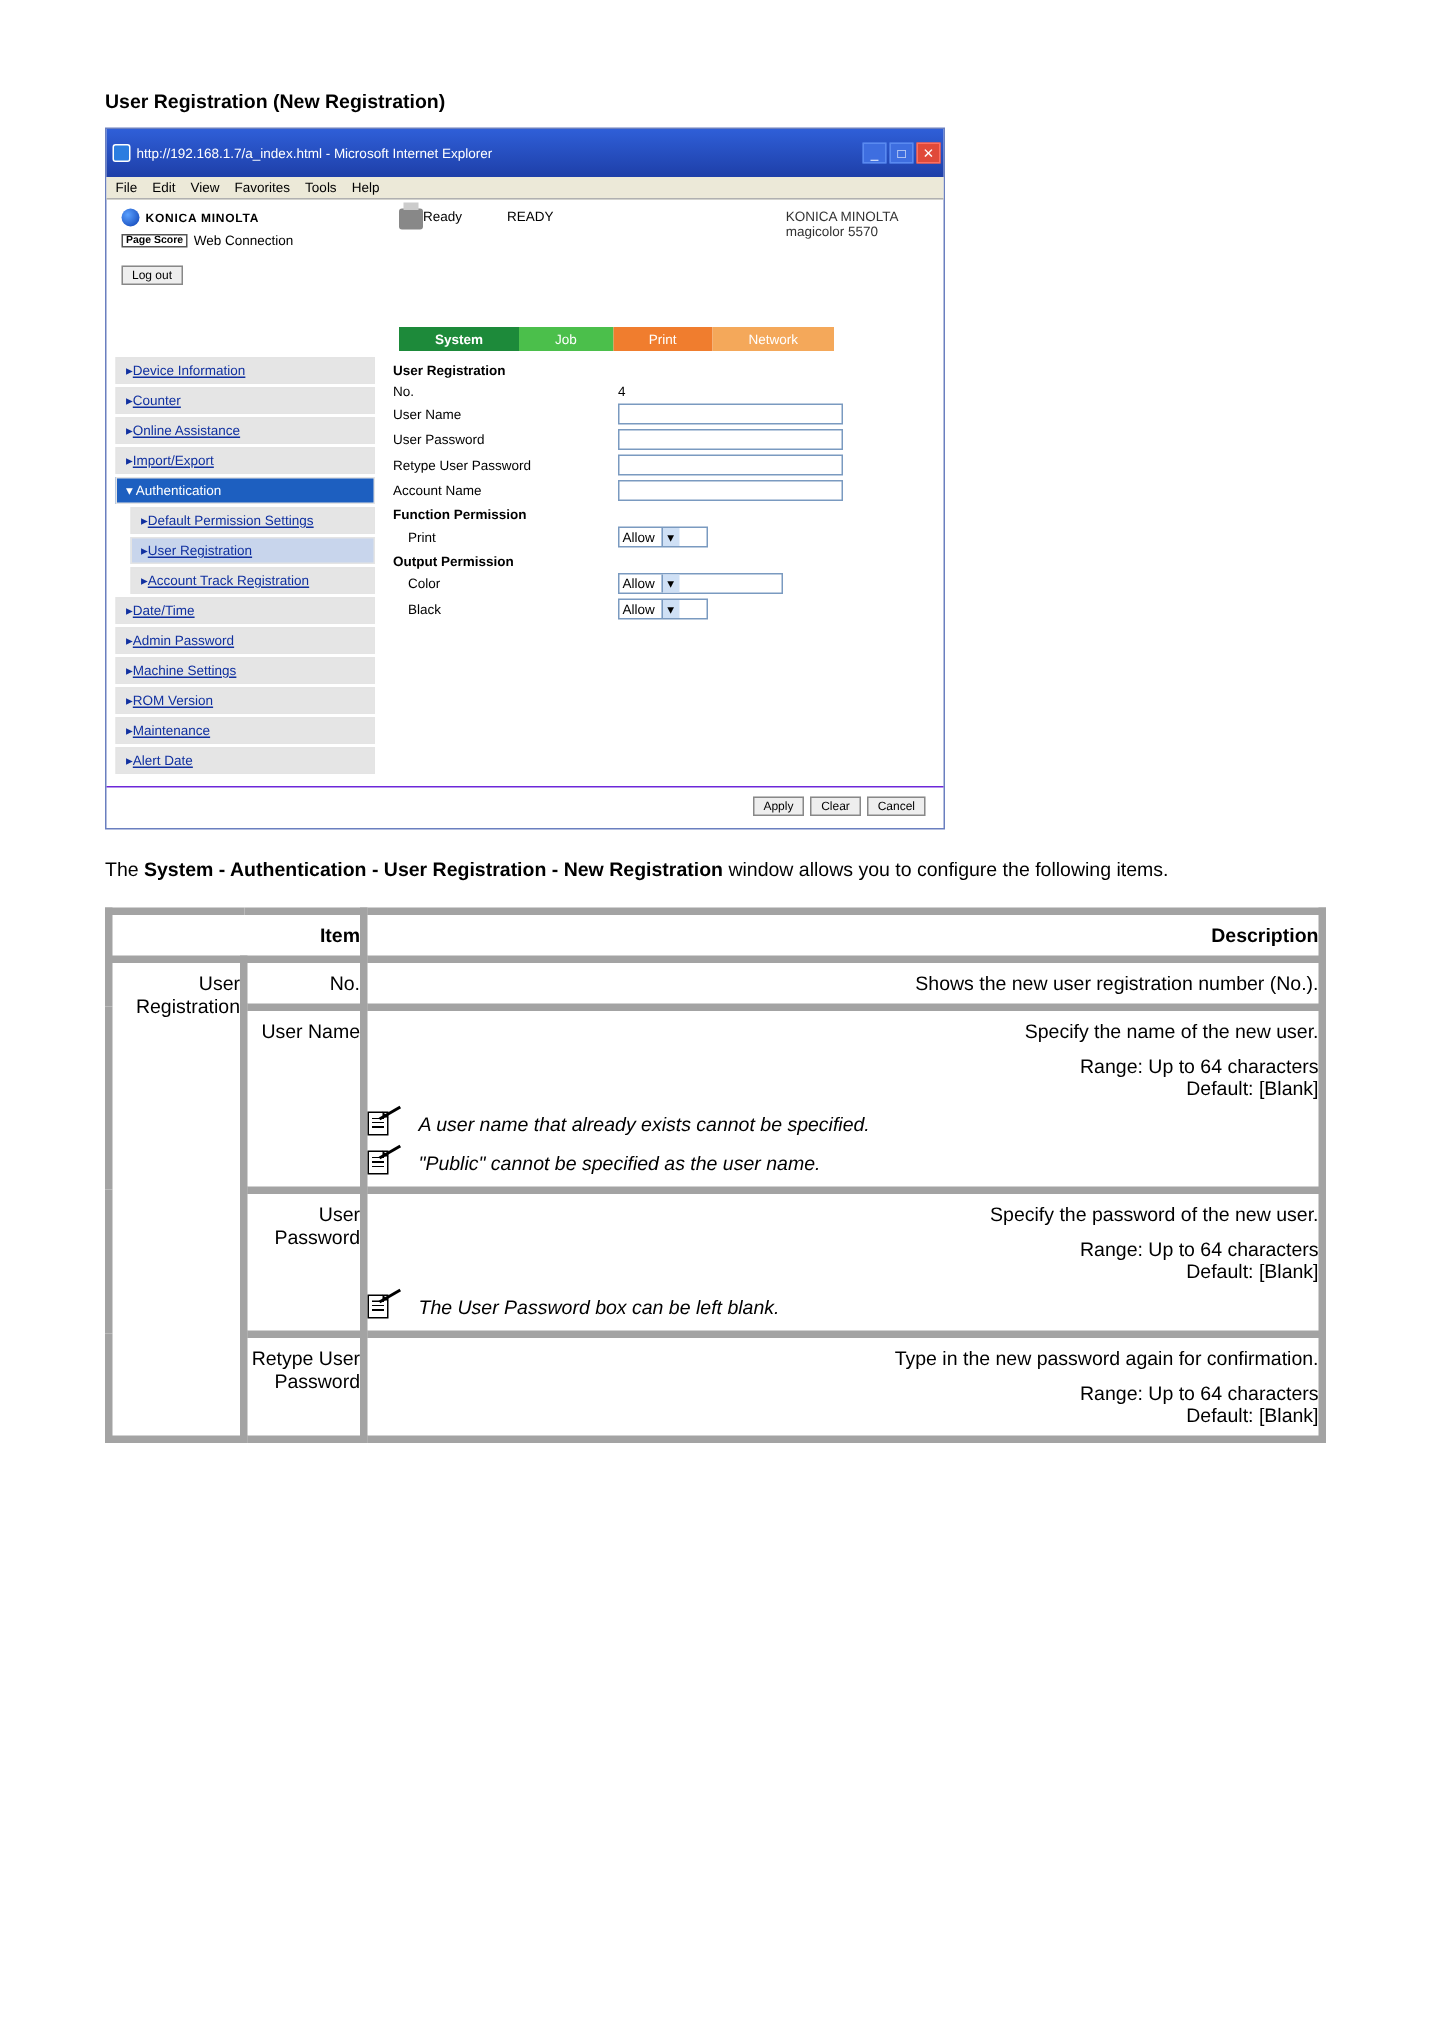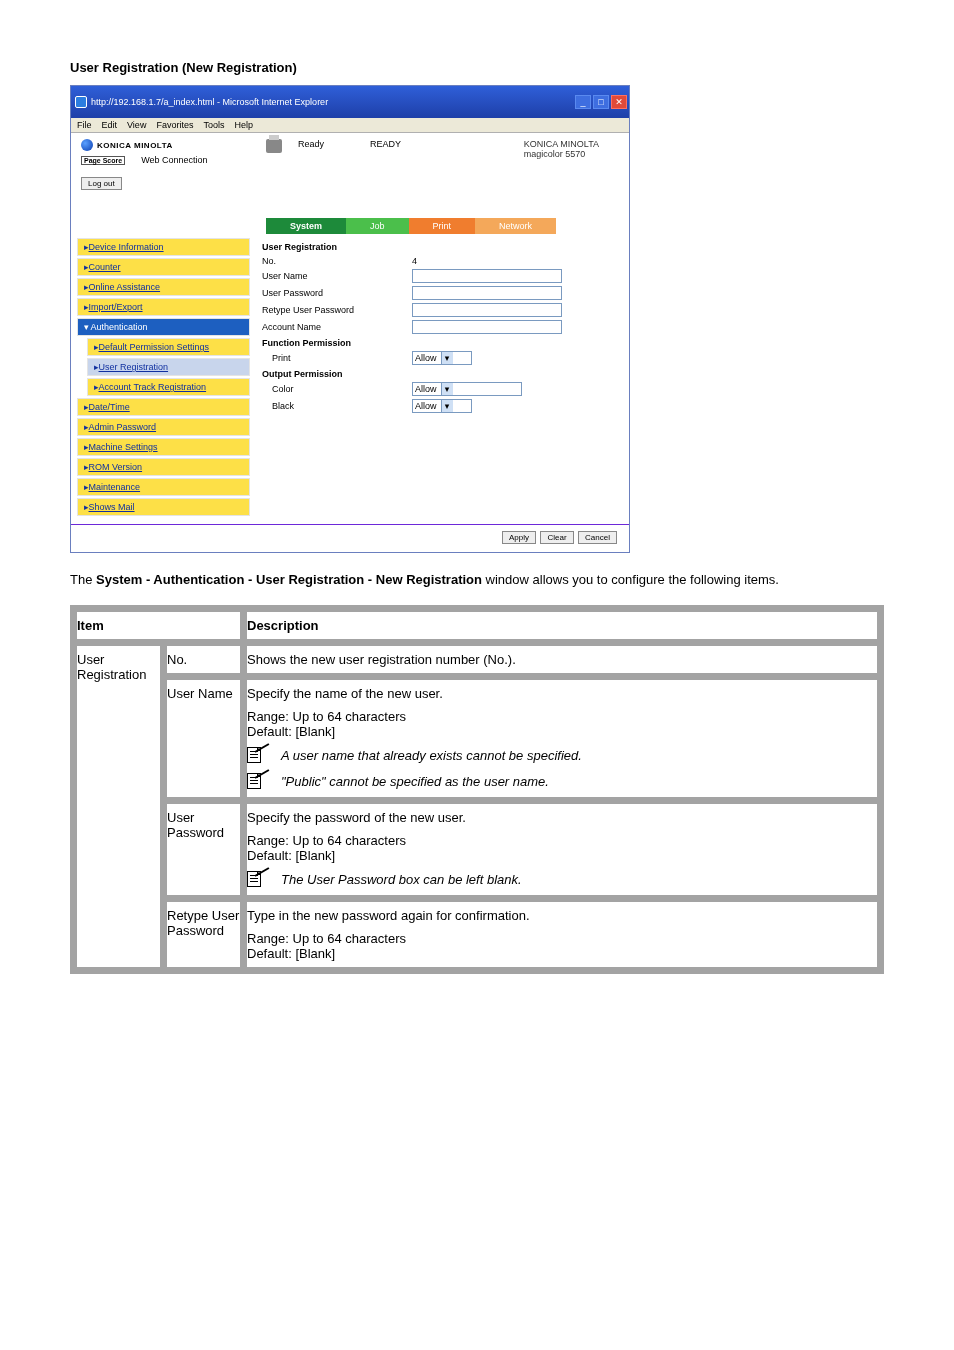--- a/index.html
+++ b/index.html
@@ -71,23 +71,23 @@
   .brandcol { width: 175px; }
   .brand-logo {
     display: flex; align-items: center; gap: 4px;
     font-size: 8px; font-weight: bold; letter-spacing: 0.5px;
   }
   .brand-logo .dot {
     width: 12px; height: 12px; border-radius: 50%;
     background: radial-gradient(circle at 35% 35%, #5aa0ff, #0a3db0);
     display: inline-block;
   }
-  .brand-sub { font-size: 9px; margin-top: 4px; display:flex; align-items:center; gap:16px; }
+  .brand-sub { font-size: 9px; margin-top: 4px; display:flex; align-items:center; gap:4px; }
   .brand-sub .ps { font-weight:bold; font-size:7px; border:1px solid #555; padding:0 2px; }
-  .ready-col { display:flex; align-items:flex-start; gap:16px; margin-left:10px; }
+  .ready-col { display:flex; align-items:flex-start; gap:0; margin-left:10px; }
   .printer-icon { width:16px; height:14px; background:#888; border-radius:2px; position:relative; }
   .printer-icon::after{content:""; position:absolute; top:-4px; left:3px; width:10px; height:5px; background:#ccc;}
   .right-brand { margin-left:auto; text-align:left; font-size:9px; color:#333; padding-right:20px;}
   .logout-row { padding: 4px 10px 6px 10px; }
   .logout-btn {
     font-size: 8px; padding: 1px 6px; background:#eee; border:1px solid #888;
   }
   .tabbar {
     display:flex; gap:0; padding: 0 0 0 195px; margin-top:-22px; margin-bottom:4px;
   }
@@ -102,21 +102,21 @@
   .content-row { display:flex; }
   .sidebar {
     width: 185px;
     padding: 0 6px 6px 6px;
   }
   .side-item {
     font-size: 9px;
     padding: 3px 6px;
     margin-bottom: 2px;
     color: #1030a0;
-    background: #fde047;
+    background: #e5e5e5;
     border: 1px solid #e4e4e4;
     text-decoration: underline;
   }
   .side-item.arrow::before { content:"▸ "; color:#1030a0; text-decoration:none; display:inline-block; }
   .side-item.group { background:#1d5fc0; color:#fff; text-decoration:none; }
   .side-item.group::before { content:"▾ "; }
   .side-item.sub { margin-left:10px; }
   .side-item.sel { background:#c8d5ec; }
   .main-panel {
     flex:1;
@@ -143,24 +143,24 @@
     line-height: 1.35;
     margin: 10px 0 16px 0;
   }
   
   table.desc {
     border-collapse: collapse;
     width: 100%;
     font-size: 13px;
   }
   table.desc td, table.desc th {
-    border: 7px solid #a3a3a3;
+    border: 5px solid #a3a3a3;
     padding: 6px 0;
     vertical-align: top;
-    text-align: left;
+    text-align: right;
   }
   table.desc th { font-weight: bold; }
   .note-row {
     display: flex;
     align-items: flex-start;
     gap: 8px;
     margin-top: 8px;
   }
   .note-icon {
     width: 26px; height: 18px; flex-shrink:0;
@@ -260,21 +260,21 @@
         <div class="side-item arrow">Import/Export</div>
         <div class="side-item group">Authentication</div>
         <div class="side-item arrow sub">Default Permission Settings</div>
         <div class="side-item arrow sub sel">User Registration</div>
         <div class="side-item arrow sub">Account Track Registration</div>
         <div class="side-item arrow">Date/Time</div>
         <div class="side-item arrow">Admin Password</div>
         <div class="side-item arrow">Machine Settings</div>
         <div class="side-item arrow">ROM Version</div>
         <div class="side-item arrow">Maintenance</div>
-        <div class="side-item arrow">Shows Mail</div>
+        <div class="side-item arrow">Alert Date</div>
       </div>
 
       <div class="main-panel">
         <div class="panel-title">User Registration</div>
 
         <div class="form-row">
           <div class="form-label">No.</div>
           <div>4</div>
         </div>
         <div class="form-row">

